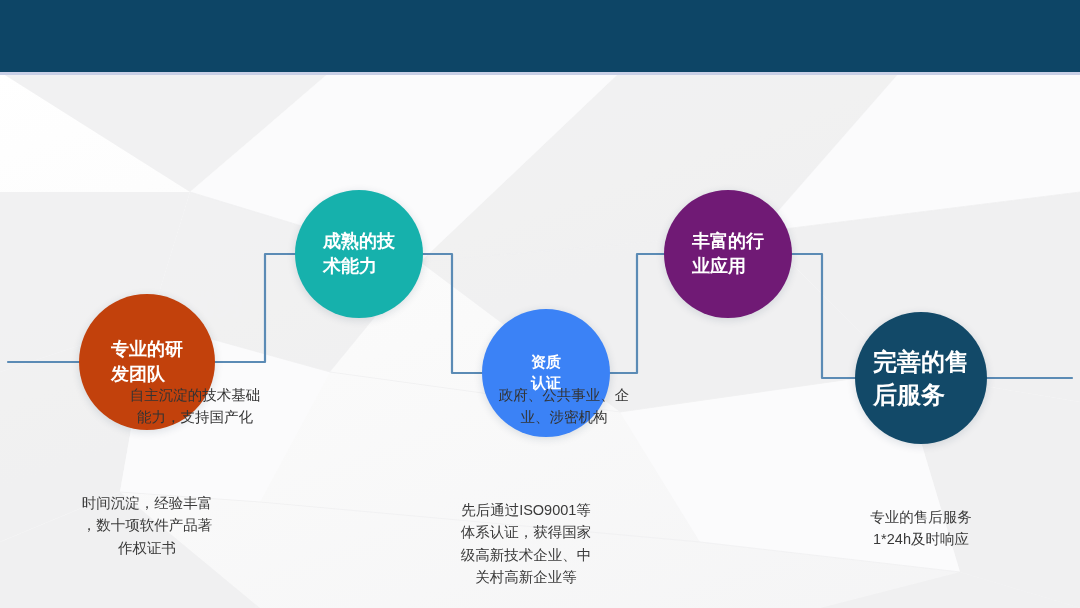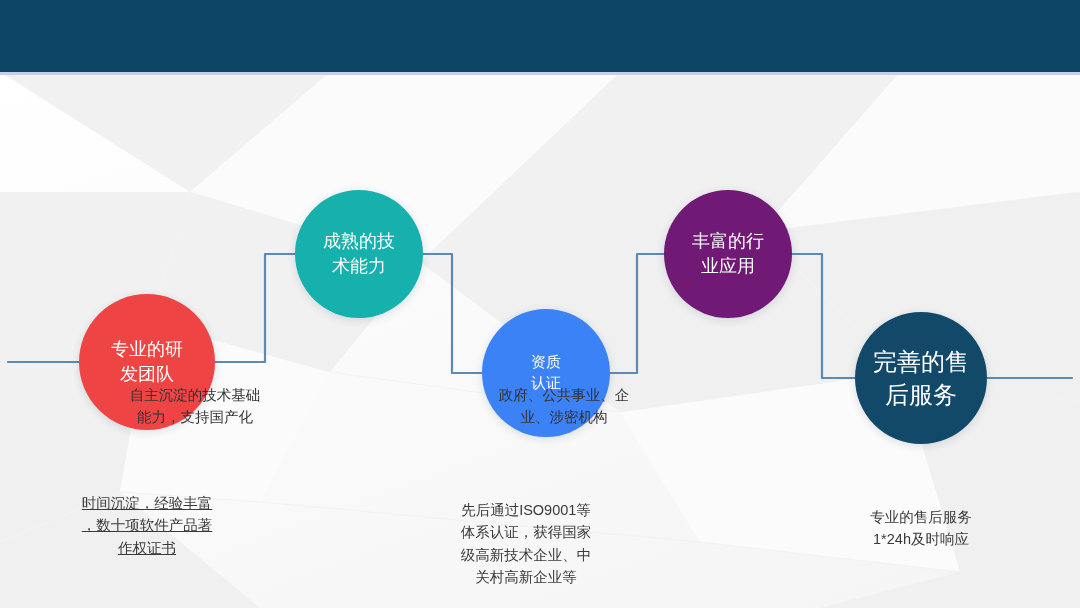--- a/index.html
+++ b/index.html
@@ -74,23 +74,22 @@
   }
 
   
   .node-circle {
     position: absolute;
     border-radius: 50%;
     z-index: 10;
     display: flex;
     align-items: center;
     justify-content: center;
-    text-align: center;
     color: #ffffff;
-    font-weight: normal;
+    font-weight: bold;
     line-height: 1.38;
     box-shadow: 0 2px 9px rgba(20,50,80,0.14);
   }
   .node-label { padding: 0 10px; white-space: pre-line; }
 
   .node-caption {
     position: absolute;
     z-index: 12;
     text-align: center;
     color: #3a3a3a;
@@ -159,25 +158,25 @@
   <div id="header-underline"></div>
 
   <svg id="header-icon" viewBox="0 0 52 32">
     <polygon points="0,3 16,3 30,16 16,29 0,29 14,16" fill="#e8a90f"></polygon>
     <polygon points="19,3 33,3 47,16 33,29 19,29 33,16" fill="#ffffff"></polygon>
   </svg>
 
   <div id="header-title">我们的优势</div>
 
   <div id="nodes-layer">
-      <div class="node-circle" style="left: 79px; top: 294px; width: 136px; height: 136px; background: #ef4444; font-size: 18px;">
+      <div class="node-circle" style="left: 79px; top: 294px; width: 136px; height: 136px; background: #c2410c; font-size: 18px;">
         <span class="node-label">专业的研
 发团队</span>
       </div>
-      <div class="node-caption" style="width: 200px; left: 47px; top: 448px; text-decoration: underline;">时间沉淀，经验丰富
+      <div class="node-caption" style="width: 200px; left: 47px; top: 448px;">时间沉淀，经验丰富
 ，数十项软件产品著
 作权证书</div>
       <div class="node-circle" style="left: 295px; top: 190px; width: 128px; height: 128px; background: rgb(22, 177, 172); font-size: 18px;">
         <span class="node-label">成熟的技
 术能力</span>
       </div>
       <div class="node-caption side" style="width: 170px; left: 110px; top: 340px;">自主沉淀的技术基础
 能力，支持国产化</div>
       <div class="node-circle" style="left: 482px; top: 309px; width: 128px; height: 128px; background: #3b82f6; font-size: 15px;">
         <span class="node-label">资质

